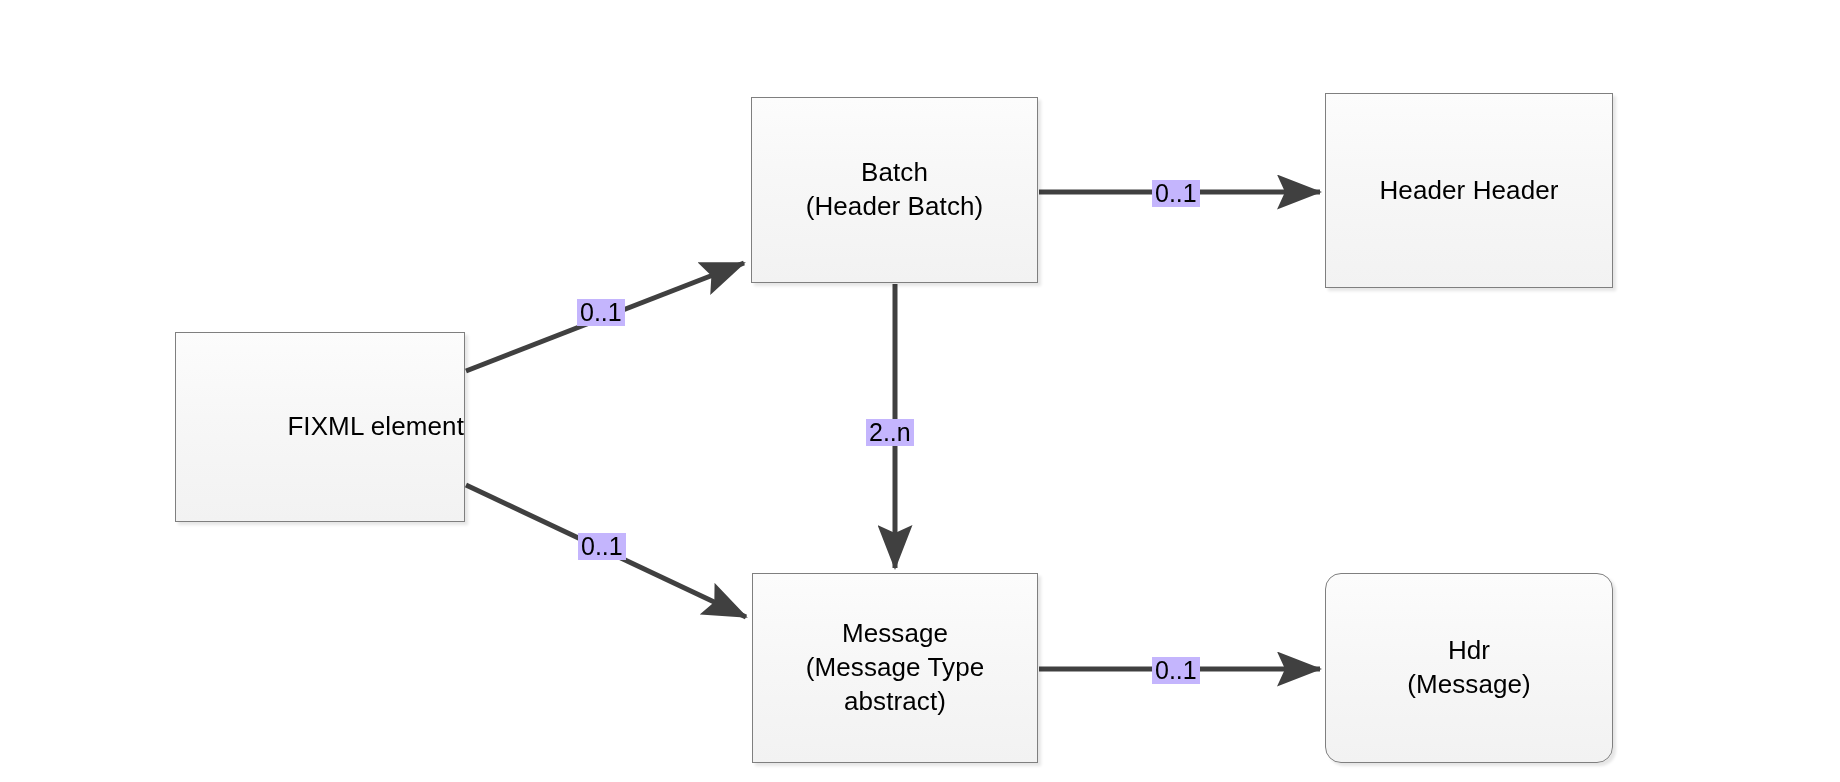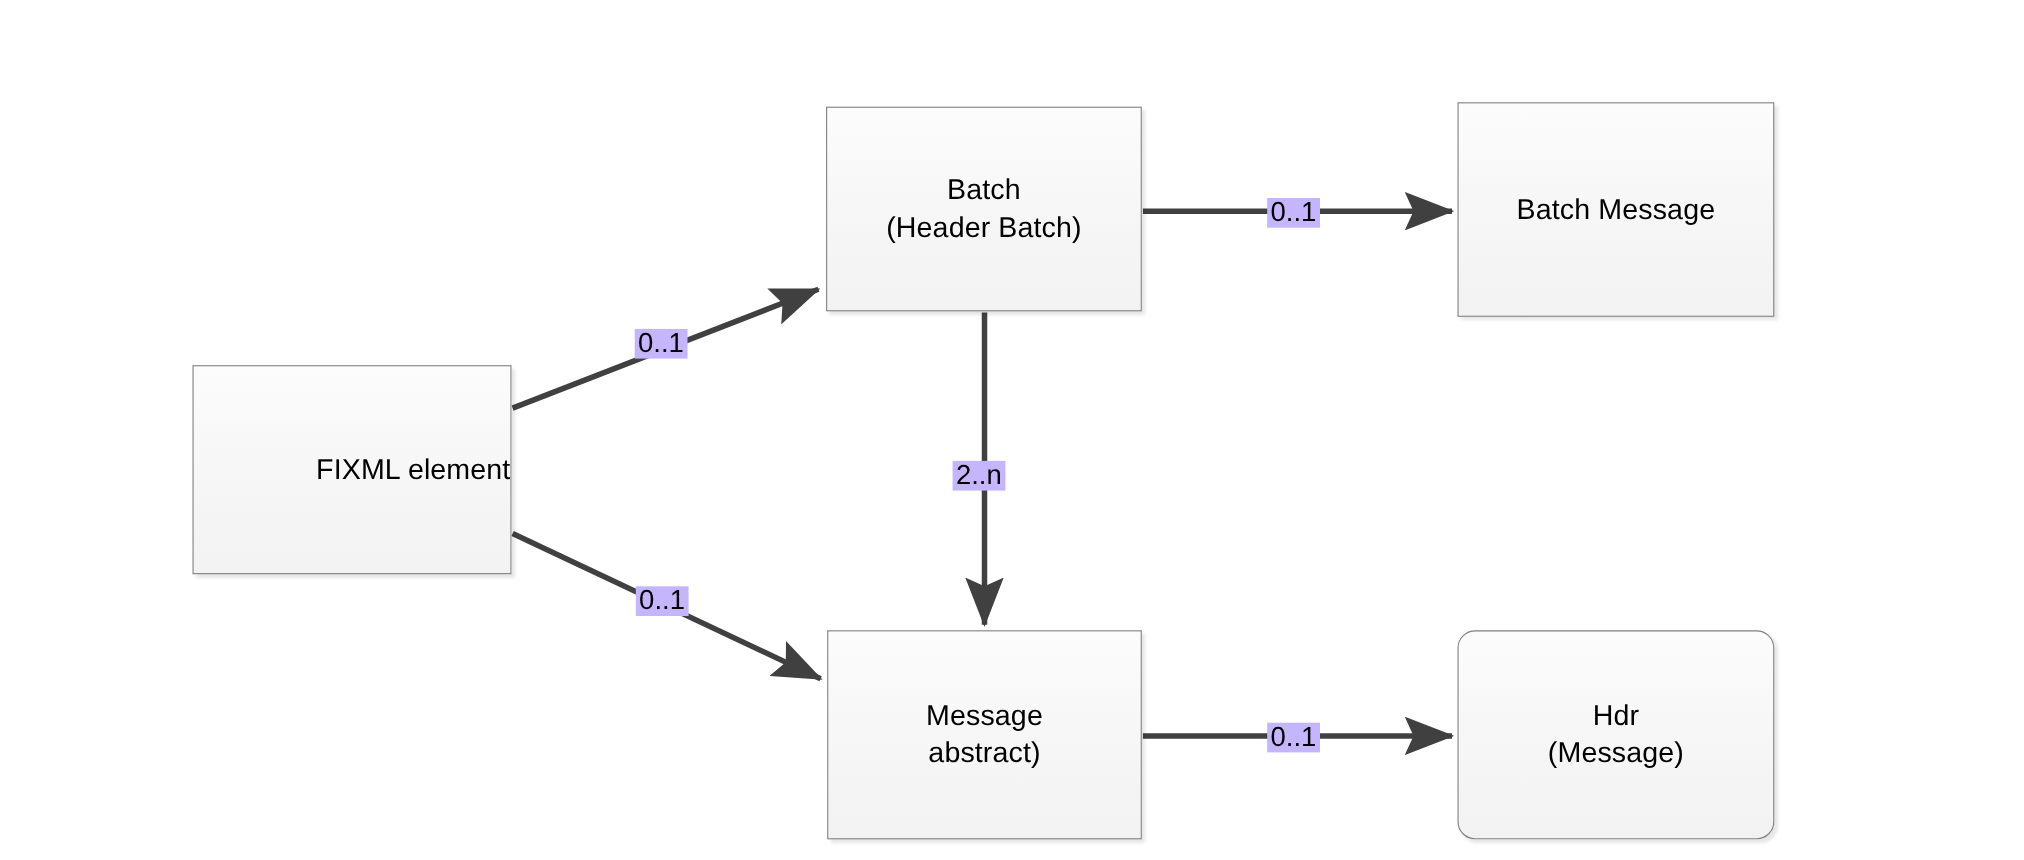--- a/index.html
+++ b/index.html
@@ -83,25 +83,26 @@
   <div class="node" style="left:175px; top:332px; width:290px; height:190px;align-items:flex-end;">
     <span class="line">FIXML element</span>
   </div>
 
   <div class="node" style="left:751px; top:97px; width:287px; height:186px;">
     <span class="line">Batch</span>
     <span class="line">(Header Batch)</span>
   </div>
 
   <div class="node" style="left:1325px; top:93px; width:288px; height:195px;">
-    <span class="line">Batch Message</span>
+    <span class="line">Header Header</span>
   </div>
 
   <div class="node" style="left:752px; top:573px; width:286px; height:190px;">
     <span class="line">Message</span>
+    <span class="line">(Message Type</span>
     <span class="line">abstract)</span>
   </div>
 
   <div class="node" style="left:1325px; top:573px; width:288px; height:190px;border-radius:16px;">
     <span class="line">Hdr</span>
     <span class="line">(Message)</span>
   </div>
 
   <div class="edge-label" style="left:577px; top:299px;">0..1</div>
 

